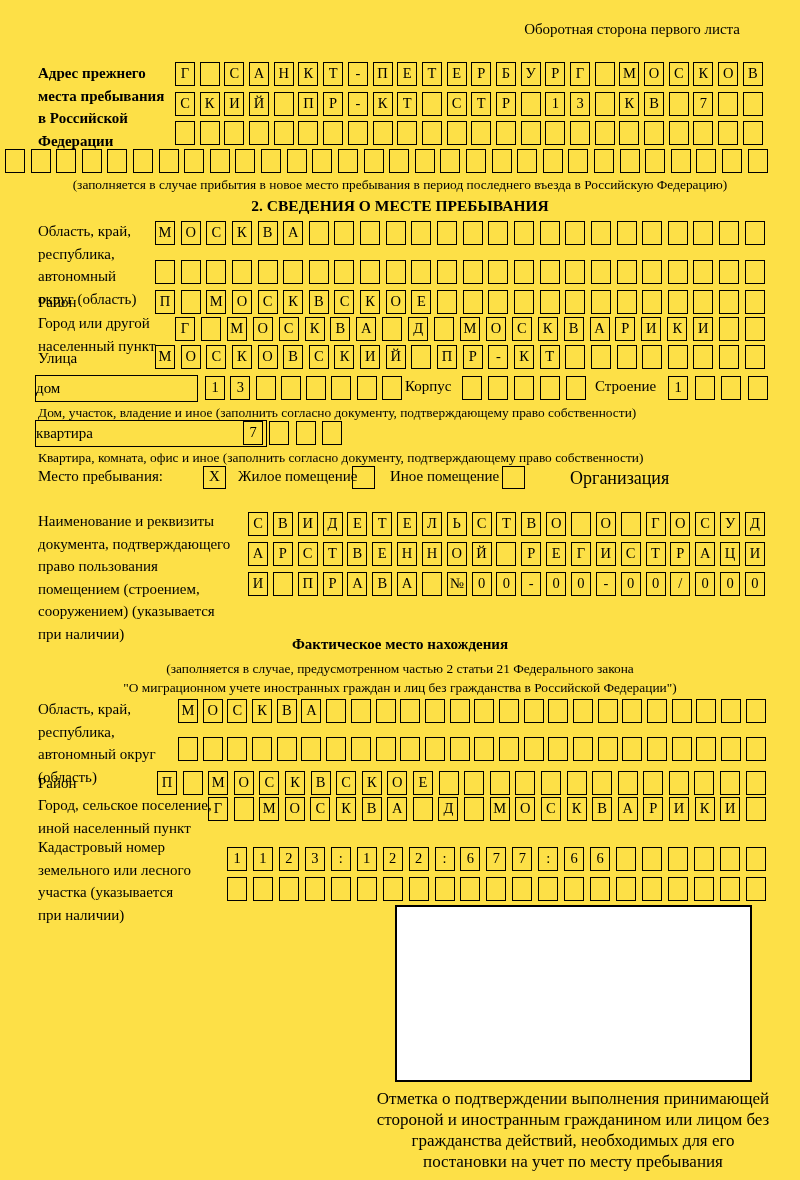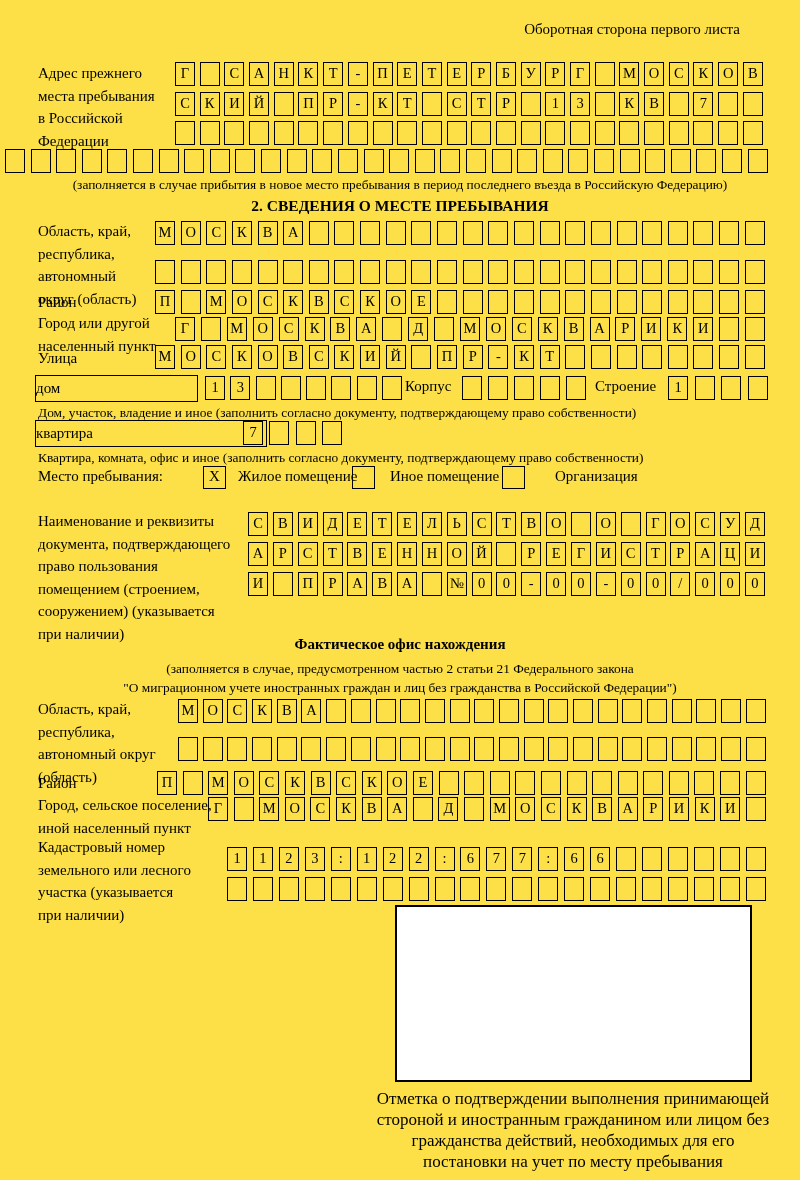--- a/index.html
+++ b/index.html
@@ -28,21 +28,21 @@
   }
   .bigbox{box-sizing:border-box;border:2px solid #000;background:#fff;}
 </style>
 </head>
 <body>
 
 <div id="page">
 
   <div class="abs" style="top:21px;left:0;width:740px;text-align:right;font-size:15px;">Оборотная сторона первого листа</div>
 
-  <div class="abs lbl" style="top:62px;left:38px;width:140px;">Адрес прежнего
+  <div class="abs lbl" style="top:62px;left:38px;width:140px;font-weight:bold;">Адрес прежнего
 места пребывания
 в Российской
 Федерации</div>
   <div class="abs boxrow" style="top:62px;left:175px;width:588px;">
       <span class="cbox">Г</span>
       <span class="cbox"></span>
       <span class="cbox">С</span>
       <span class="cbox">А</span>
       <span class="cbox">Н</span>
       <span class="cbox">К</span>
@@ -330,21 +330,21 @@
       <span class="cbox"></span>
     </div>
   <div class="abs cap" style="top:449px;left:38px;width:740px;">Квартира, комната, офис и иное (заполнить согласно документу, подтверждающему право собственности)</div>
 
   <div class="abs" style="top:468px;left:38px;font-size:15px;">Место пребывания:</div>
   <span class="abs chk" style="top:466px;left:203px;">X</span>
   <div class="abs" style="top:468px;left:238px;font-size:15px;">Жилое помещение</div>
   <span class="abs chk" style="top:466px;left:352px;"></span>
   <div class="abs" style="top:468px;left:390px;font-size:15px;">Иное помещение</div>
   <span class="abs chk" style="top:466px;left:502px;"></span>
-  <div class="abs" style="top:468px;left:555px;font-size:15px;">Организация</div>
+  <div class="abs" style="top:468px;left:570px;font-size:18px;">Организация</div>
 
   <div class="abs lbl" style="top:510px;left:38px;width:212px;">Наименование и реквизиты
 документа, подтверждающего
 право пользования
 помещением (строением,
 сооружением) (указывается
 при наличии)</div>
   <div class="abs boxrow" style="top:512px;left:248px;width:517px;">
       <span class="cbox">С</span>
       <span class="cbox">В</span>
@@ -408,21 +408,21 @@
       <span class="cbox">0</span>
       <span class="cbox">-</span>
       <span class="cbox">0</span>
       <span class="cbox">0</span>
       <span class="cbox">/</span>
       <span class="cbox">0</span>
       <span class="cbox">0</span>
       <span class="cbox">0</span>
     </div>
 
-  <div class="abs ttl" style="top:636px;font-size:15px;">Фактическое офис нахождения</div>
+  <div class="abs ttl" style="top:636px;font-size:15px;">Фактическое место нахождения</div>
   <div class="abs cap ctr" style="top:660px;left:0;width:800px;">(заполняется в случае, предусмотренном частью 2 статьи 21 Федерального закона</div>
   <div class="abs cap ctr" style="top:679px;left:0;width:800px;">"О миграционном учете иностранных граждан и лиц без гражданства в Российской Федерации")</div>
 
   <div class="abs lbl" style="top:698px;left:38px;width:152px;">Область, край,
 республика,
 автономный округ
 (область)</div>
   <div class="abs boxrow" style="top:699px;left:178px;width:588px;">
       <span class="cbox">М</span>
       <span class="cbox">О</span>

